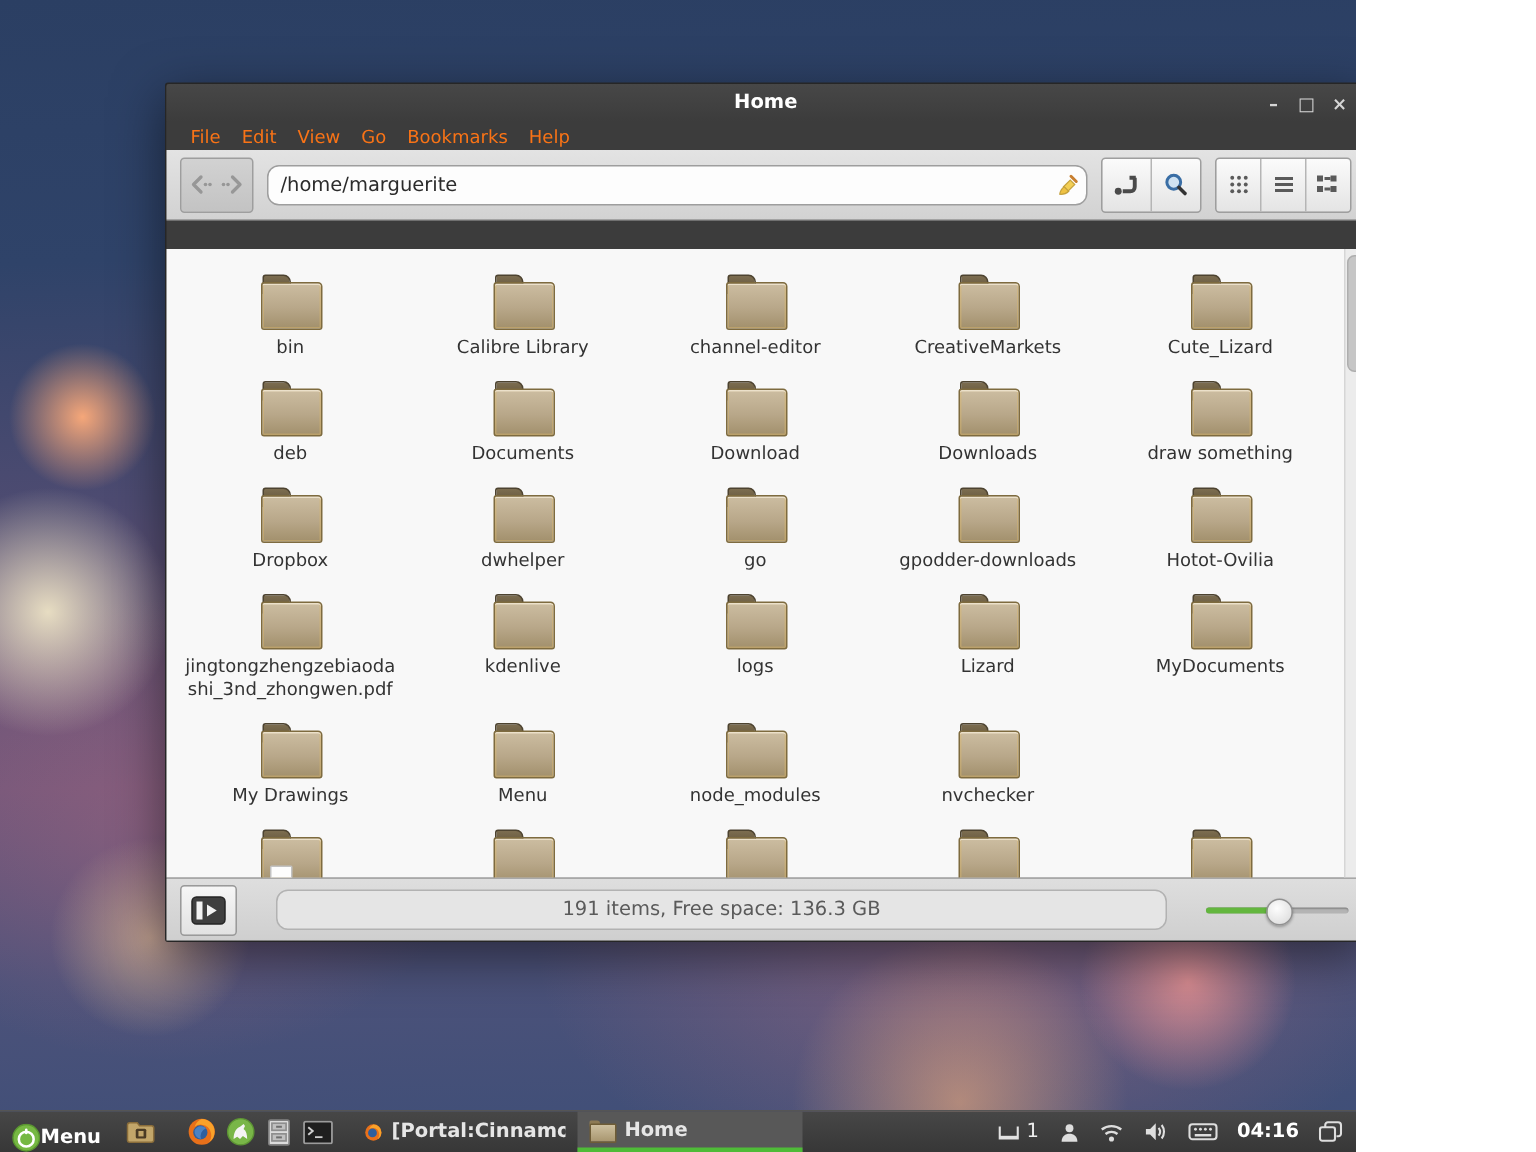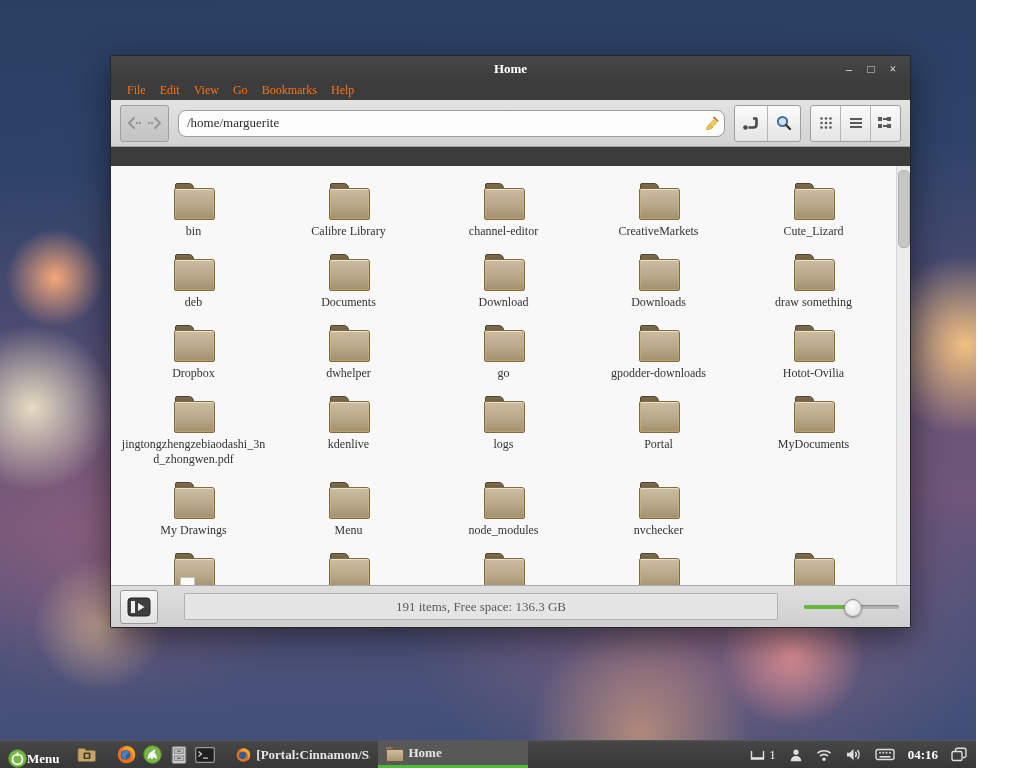--- a/index.html
+++ b/index.html
@@ -1,30 +1,29 @@
 <!DOCTYPE html>
 <html><head>
 <meta charset="utf-8">
 <style>
   html,body{margin:0;padding:0;}
   body{width:1024px;height:768px;overflow:hidden;font-family:"DejaVu Sans","Liberation Sans",sans-serif;}
 
   
-  .desktop{position:relative;width:976px;height:768px;overflow:hidden;
+  .desktop{position:relative;width:904px;height:768px;overflow:hidden;
     background:
       radial-gradient(circle 70px at 55px 278px, rgba(255,172,122,.95), rgba(255,172,122,0) 70%),
       radial-gradient(circle 115px at 32px 408px, rgba(238,228,198,.95), rgba(238,228,198,0) 72%),
       radial-gradient(circle 95px at 100px 625px, rgba(248,205,150,.55), rgba(248,205,150,0) 70%),
       radial-gradient(circle 125px at 965px 345px, rgba(249,198,130,.95), rgba(249,198,130,0) 72%),
       radial-gradient(circle 100px at 792px 655px, rgba(244,152,150,.8), rgba(244,152,150,0) 72%),
       radial-gradient(circle 160px at 640px 735px, rgba(250,180,125,.55), rgba(250,180,125,0) 70%),
       radial-gradient(ellipse 420px 260px at 72% 82%, rgba(205,120,135,.40), rgba(205,120,135,0) 70%),
       radial-gradient(ellipse 300px 220px at 12% 72%, rgba(190,110,130,.35), rgba(190,110,130,0) 70%),
       linear-gradient(178deg,#2b3f63 0%,#2f4369 22%,#4d4b71 42%,#6b5578 56%,#6f567a 66%,#4c527a 82%,#3d4e77 100%);
-    font-family: Liberation Serif, serif;
   }
 
   
   .window{position:absolute;left:110px;top:55px;width:801px;height:573px;
     display:flex;flex-direction:column;background:#3c3c3c;border:1px solid #262626;
     border-radius:2px;box-shadow:0 10px 34px rgba(0,0,0,.5);box-sizing:border-box;}
   .titlebar{height:25px;flex:0 0 25px;position:relative;display:flex;align-items:center;
     background:linear-gradient(#474747,#3c3c3c);border-radius:2px 2px 0 0;}
   .titlebar .title{position:absolute;left:0;right:0;text-align:center;color:#fff;
     font-weight:bold;font-size:13px;}
@@ -67,21 +66,21 @@
     box-shadow:inset 0 1px 0 rgba(255,255,255,.55), inset 0 0 0 1px rgba(223,186,105,.4);}
   .ficon .paper{display:none;position:absolute;left:5px;bottom:1px;width:13px;height:9px;
     background:#fdfdfd;border:1px solid #c2c2c2;border-radius:1px;}
   .cell.has-paper .paper{display:block;}
 
   
   .statusbar{height:42px;flex:0 0 42px;display:flex;align-items:center;gap:26px;
     background:linear-gradient(#dedede,#cfcfcf);border-top:1px solid #a8a8a8;padding:0 9px;box-sizing:border-box;}
   .sb-toggle{width:36px;height:32px;background:linear-gradient(#f6f6f6,#e2e2e2);
     border:1px solid #9a9a9a;border-radius:3px;display:flex;align-items:center;justify-content:center;}
-  .status-field{flex:1;height:25px;background:#e5e5e5;border:1px solid #b2b2b2;border-radius:1px;
+  .status-field{flex:1;height:25px;background:#e5e5e5;border:1px solid #b2b2b2;border-radius:8px;
     display:flex;align-items:center;justify-content:center;font-size:13px;color:#5a5a5a;}
   .zoomslider{position:relative;width:95px;height:18px;flex:0 0 95px;margin-right:2px;}
   .zs-track{position:absolute;top:7px;left:0;right:0;height:4px;background:#b4b4b4;border-radius:2px;
     box-shadow:inset 0 1px 1px rgba(0,0,0,.25);}
   .zs-fill{position:absolute;top:7px;left:0;height:4px;background:#63b63e;border-radius:2px;}
   .zs-handle{position:absolute;top:1px;width:16px;height:16px;border-radius:50%;
     background:radial-gradient(circle at 40% 35%,#fdfdfd,#d8d8d8);border:1px solid #909090;
     box-shadow:0 1px 2px rgba(0,0,0,.3);transform:translateX(-50%);}
 
   
@@ -359,21 +358,21 @@
               <div class="fbody"></div>
             </div>
             <div class="flabel">logs</div>
           </div>
 
           <div class="cell">
             <div class="ficon">
               <div class="tab"></div>
               <div class="fbody"></div>
             </div>
-            <div class="flabel">Portal</div>
+            <div class="flabel">Lizard</div>
           </div>
 
           <div class="cell">
             <div class="ficon">
               <div class="tab"></div>
               <div class="fbody"></div>
             </div>
             <div class="flabel">MyDocuments</div>
           </div>
 

